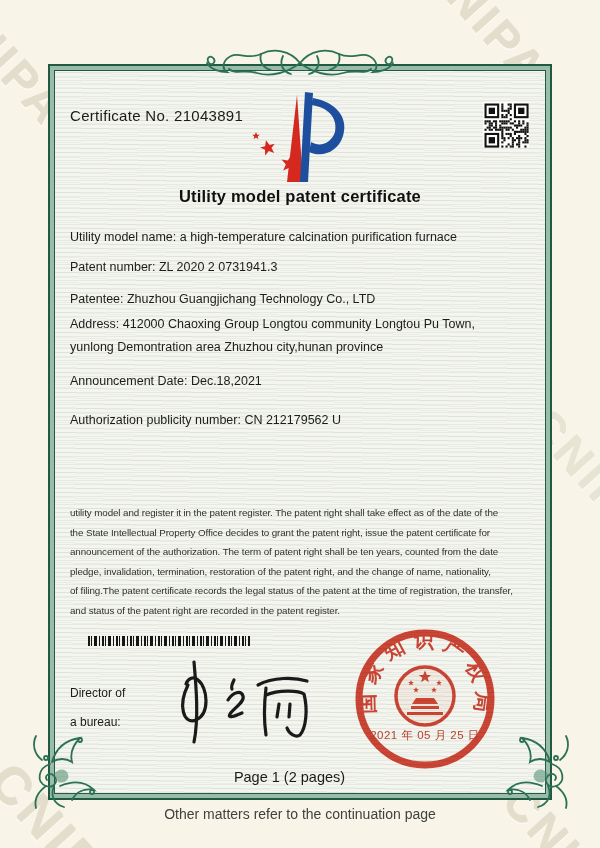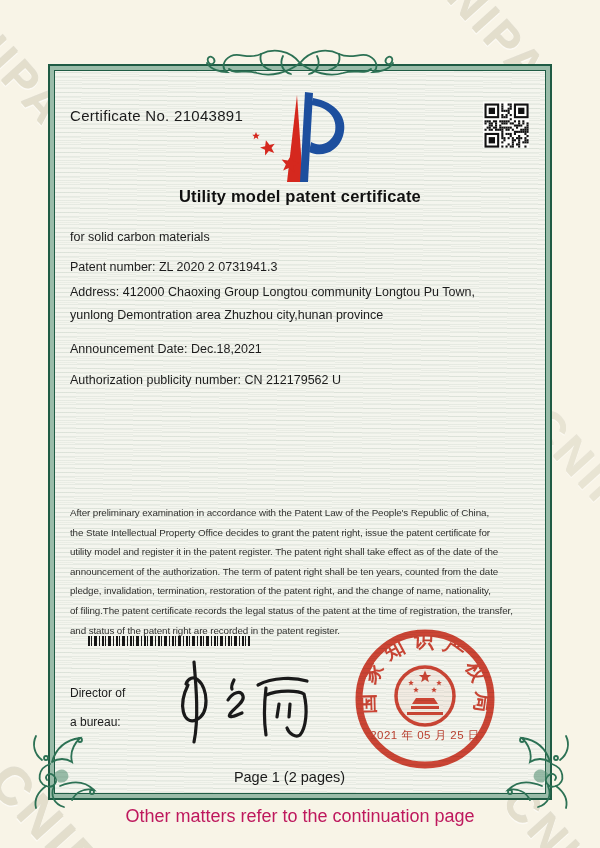--- a/index.html
+++ b/index.html
@@ -52,35 +52,35 @@
   .corner.br { left:498px; top:724px; transform:scaleX(-1); }
   
   .cert-no { position:absolute; left:70px; top:107px; font-size:15px; letter-spacing:.3px; z-index:3; }
   .logo { position:absolute; left:252px; top:92px; z-index:3; }
   .qr { position:absolute; left:483px; top:102px; width:46px; height:46px; z-index:3; background:#fdfdfb; }
   .title { position:absolute; left:0; top:187px; width:600px; text-align:center;
            font-size:16.5px; font-weight:600; letter-spacing:.2px; color:#101010; z-index:3; }
   .fields { position:absolute; left:70px; top:226px; width:470px; font-size:12.5px;
             color:#1c1c1c; z-index:3; }
   .f { line-height:23px; white-space:nowrap; }
-  .g9{margin-top:9px} .g7{margin-top:7px} .g2{margin-top:2px} .g11{margin-top:11px} .g3{margin-top:8px}
+  .g9{margin-top:9px} .g7{margin-top:7px} .g2{margin-top:2px} .g11{margin-top:11px} .g3{margin-top:16px}
   .para { position:absolute; left:70px; top:503px; width:466px; font-size:9.8px;
           color:#30302e; z-index:3; }
   .p { line-height:19.6px; white-space:nowrap; letter-spacing:-0.1px; }
   .barcode { position:absolute; left:88px; top:636px; width:162px; height:10px; z-index:3;
     background:repeating-linear-gradient(90deg,#161616 0 2px, transparent 2px 3px,
       #161616 3px 4px, transparent 4px 6px, #161616 6px 9px, transparent 9px 11px,
       #161616 11px 12px, transparent 12px 14px); }
   .director { position:absolute; left:70px; top:679px; font-size:12px; line-height:28.5px; z-index:3; }
   .signature { position:absolute; left:158px; top:650px; z-index:4; }
   .seal { position:absolute; left:352px; top:626px; z-index:4; opacity:.93; mix-blend-mode:multiply; }
   .page-label { position:absolute; left:0; top:769px; width:543px; text-align:center;
                 font-size:14.5px; z-index:3;padding-left:36px; }
   .footer-note { position:absolute; left:0; top:806px; width:600px; text-align:center;
-                 font-size:18px; color:#be185d; z-index:3; }
+                 font-size:14px; color:#404040; z-index:3; }
   svg { display:block; }
 </style>
 </head>
 <body>
 
 <div class="wm wm1">CNIPA</div>
 <div class="wm wm2">CNIPA</div>
 <div class="wm wm3">CNIPA</div>
 <div class="wm wm4">CNIPA</div>
 <div class="wm wm5">CNIPA</div>
@@ -296,32 +296,32 @@
     <g>
       <rect x="1.5" y="30.900000000000002" width="14.700000000000001" height="14.700000000000001" fill="#111"></rect>
       <rect x="3.6" y="33" width="10.5" height="10.5" fill="#fdfdfb"></rect>
       <rect x="5.7" y="35.1" width="6.300000000000001" height="6.300000000000001" fill="#111"></rect>
     </g>
   </svg>
 
 <div class="title">Utility model patent certificate</div>
 
 <div class="fields">
-  <div class="f">for solid carbon materials</div>
+  <div class="f">Utility model name: a high-temperature calcination purification furnace</div>
   <div class="f g7">Patent number: ZL 2020 2 0731941.3</div>
+  <div class="f g9">Patentee: Zhuzhou Guangjichang Technology Co., LTD</div>
   <div class="f g2">Address: 412000 Chaoxing Group Longtou community Longtou Pu Town,</div>
   <div class="f">yunlong Demontration area Zhuzhou city,hunan province</div>
   <div class="f g11">Announcement Date: Dec.18,2021</div>
   <div class="f g3">Authorization publicity number: CN 212179562 U</div>
 </div>
 
 <div class="para">
-  <div class="p">After preliminary examination in accordance with the Patent Law of the People's Republic of China,</div>
+  <div class="p"> utility model and register it in the patent register. The patent right shall take effect as of the date of the</div>
   <div class="p">the State Intellectual Property Office decides to grant the patent right, issue the patent certificate for</div>
-  <div class="p"> utility model and register it in the patent register. The patent right shall take effect as of the date of the</div>
   <div class="p">announcement of the authorization. The term of patent right shall be ten years, counted from the date</div>
   <div class="p">pledge, invalidation, termination, restoration of the patent right, and the change of name, nationality,</div>
   <div class="p">of filing.The patent certificate records the legal status of the patent at the time of registration, the transfer,</div>
   <div class="p">and status of the patent right are recorded in the patent register.</div>
 </div>
 
 <div class="barcode"></div>
 
 <div class="director">
   <div>Director of</div>

